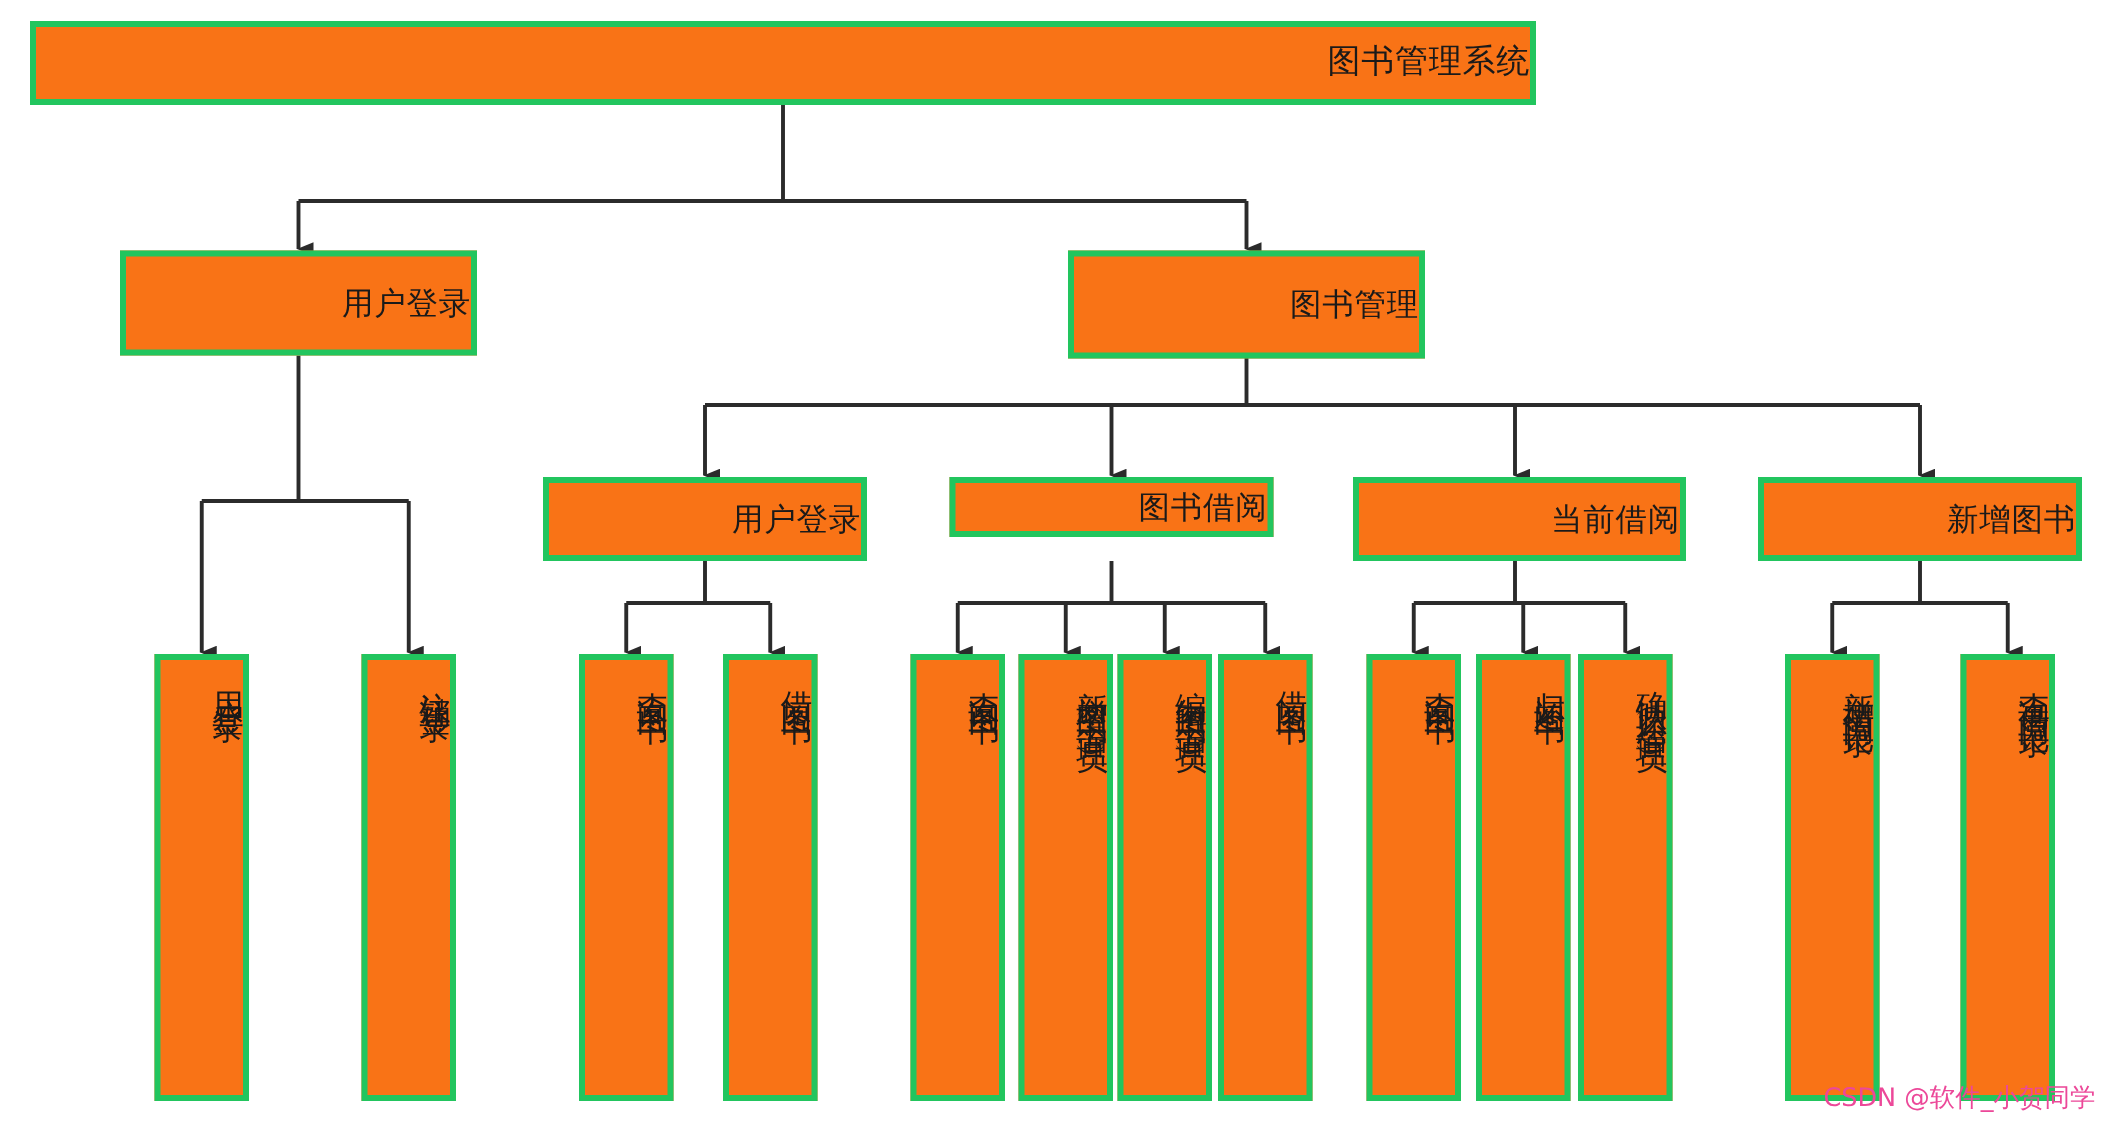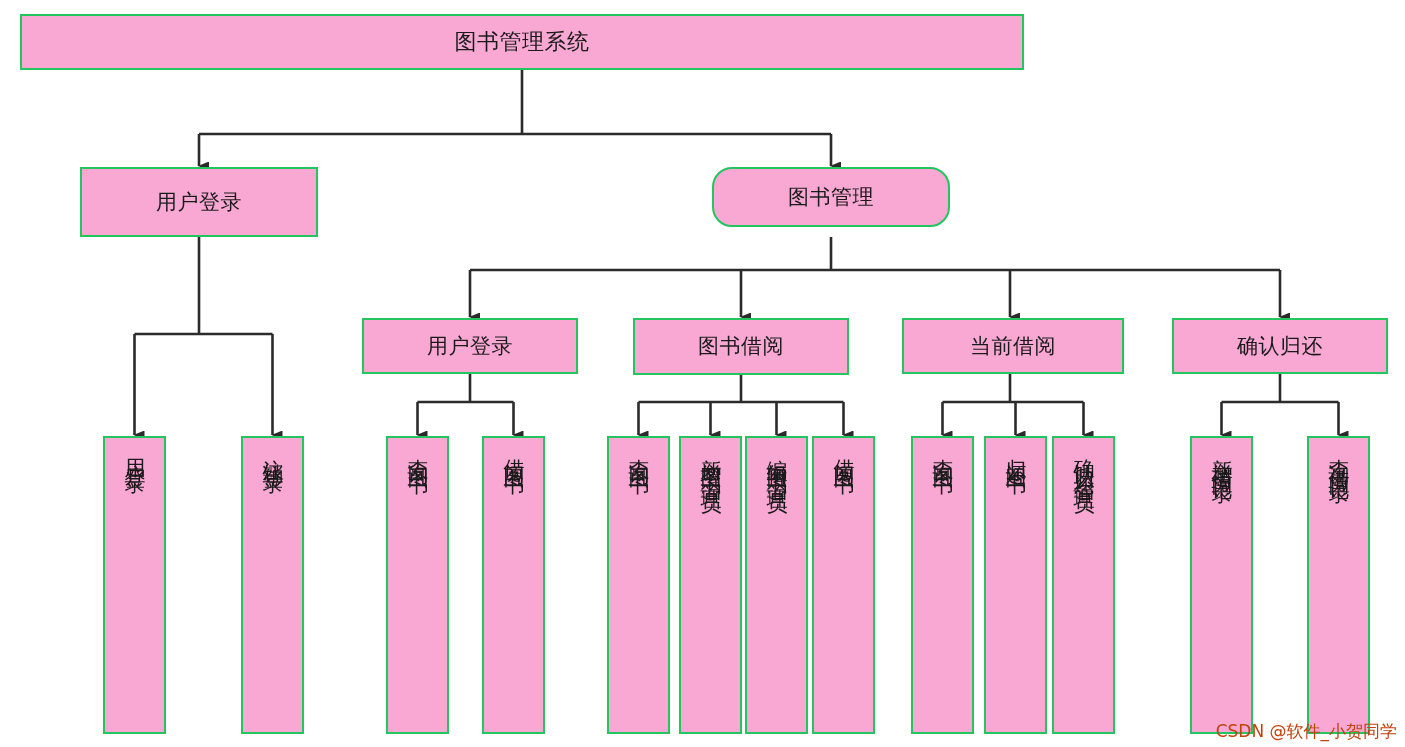--- a/index.html
+++ b/index.html
@@ -22,25 +22,25 @@
     position: absolute;
     left: 0;
     top: 0;
     width: 1405px;
     height: 747px;
     pointer-events: none;
   }
   .node {
     position: absolute;
     box-sizing: border-box;
-    background: #f9a8d4;
-    border: 2px solid #22c55e;
+    background: #f97316;
+    border: 4px solid #22c55e;
     display: flex;
     align-items: center;
-    justify-content: center;
+    justify-content: flex-end;
     color: #1a1a1a;
     z-index: 2;
   }
   .node .label {
     display: block;
     text-align: center;
     line-height: 1.18;
     letter-spacing: 0.5px;
   }
   
@@ -62,21 +62,21 @@
     font-size: 21px;
     line-height: 1.0;
     letter-spacing: 5px;
     white-space: nowrap;
   }
   .watermark {
     position: absolute;
     right: 8px;
     bottom: 4px;
     font-size: 17px;
-    color: #c2410c;
+    color: #ec4899;
     z-index: 5;
     white-space: nowrap;
     font-family: "DejaVu Sans", "Liberation Sans", sans-serif;
   }
 </style>
 </head>
 <body>
 
 <div id="canvas">
   <svg class="wires" viewBox="0 0 1405 747" xmlns="http://www.w3.org/2000/svg">
@@ -122,34 +122,34 @@
       </g>
   </svg>
 
   <div id="nodes-layer">
       <div class="node h root" style="left: 20px; top: 14px; width: 1004px; height: 56px;">
         <span class="label">图书管理系统</span>
       </div>
       <div class="node h" style="left: 80px; top: 167px; width: 238px; height: 70px;">
         <span class="label">用户登录</span>
       </div>
-      <div class="node h" style="left: 712px; top: 167px; width: 238px; height: 60px; border-radius: 20px;">
+      <div class="node h" style="left: 712px; top: 167px; width: 238px; height: 72px;">
         <span class="label">图书管理</span>
       </div>
       <div class="node h" style="left: 362px; top: 318px; width: 216px; height: 56px;">
         <span class="label">用户登录</span>
       </div>
-      <div class="node h" style="left: 633px; top: 318px; width: 216px; height: 57px;">
+      <div class="node h" style="left: 633px; top: 318px; width: 216px; height: 40px;">
         <span class="label">图书借阅</span>
       </div>
       <div class="node h" style="left: 902px; top: 318px; width: 222px; height: 56px;">
         <span class="label">当前借阅</span>
       </div>
       <div class="node h" style="left: 1172px; top: 318px; width: 216px; height: 56px;">
-        <span class="label">确认归还</span>
+        <span class="label">新增图书</span>
       </div>
       <div class="node v" style="left: 103px; top: 436px; width: 63px; height: 298px;">
         <span class="label">用户登录</span>
       </div>
       <div class="node v" style="left: 241px; top: 436px; width: 63px; height: 298px;">
         <span class="label">注销登录</span>
       </div>
       <div class="node v" style="left: 386px; top: 436px; width: 63px; height: 298px;">
         <span class="label">查询图书</span>
       </div>

